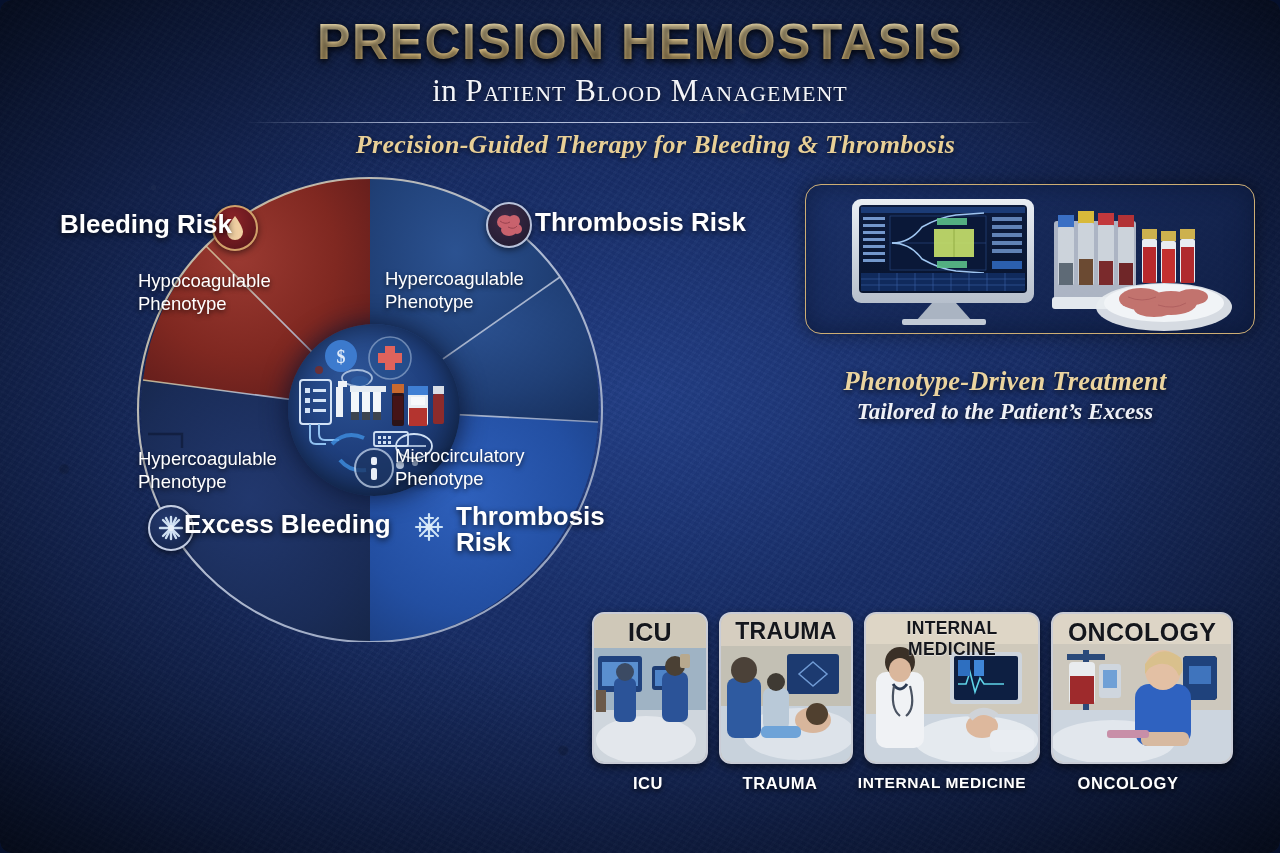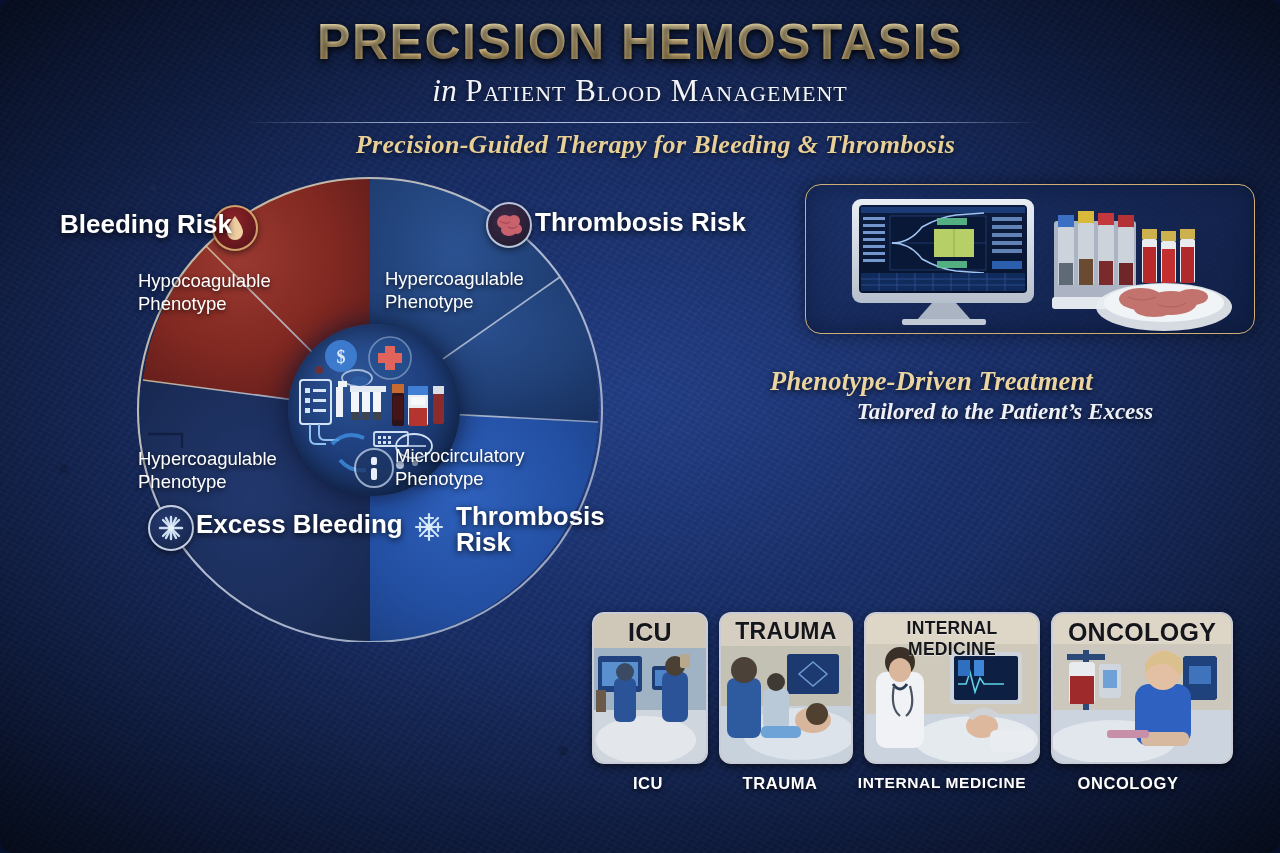--- a/index.html
+++ b/index.html
@@ -52,21 +52,21 @@
     -webkit-text-fill-color:transparent;
     text-shadow:0 2px 5px rgba(0,0,0,.55);
     filter:drop-shadow(0 2px 4px rgba(0,0,0,.6));
   }
   .t-sub{
     margin-top:2px;font-size:31px;line-height:38px;color:#f3f4f8;
     font-family:"Liberation Serif", serif;
     text-shadow:0 2px 5px rgba(0,0,0,.6);
     letter-spacing:.4px;
   }
-  .t-sub .ital{font-style:italic;font-weight:400;margin-top:24px;}
+  .t-sub .ital{font-weight:400;margin-top:24px;}
   .t-sub .caps{font-variant:small-caps;font-weight:400;letter-spacing:1px;}
   .rule{
     position:absolute;left:245px;width:795px;top:122px;height:1px;z-index:3;
     background:linear-gradient(90deg,rgba(200,210,235,0) 0%,rgba(206,216,240,.72) 18%,rgba(215,224,246,.85) 50%,rgba(206,216,240,.72) 82%,rgba(200,210,235,0) 100%);
   }
   .t-tag{
     position:absolute;left:0;right:0;top:130px;text-align:center;z-index:3;
     font-family:"Liberation Serif", serif;font-style:italic;font-weight:700;
     font-size:26px;color:#e8cf96;letter-spacing:.3px;
     text-shadow:0 2px 5px rgba(0,0,0,.6);
@@ -106,34 +106,34 @@
     text-shadow:0 2px 6px rgba(0,0,0,.8);white-space:nowrap;
     font-family:"Liberation Sans", sans-serif;
   }
   .badge-text.two{white-space:normal;width:190px;}
 
   #bd-bleed{left:92px;top:33px;width:42px;height:42px;background:radial-gradient(circle at 40% 33%,#8e2529 0%,#6d1a20 55%,#4d1118 100%);border:2px solid #cfa06a;}
   #tx-bleed{left:-60px;top:40px;}
   #bd-thromb{left:366px;top:30px;width:42px;height:42px;background:radial-gradient(circle at 42% 34%,#3b2a45 0%,#2a2038 60%,#1d1728 100%);border:2px solid #b9c3da;}
   #tx-thromb{left:415px;top:38px;}
   #bd-excess{left:28px;top:333px;width:42px;height:42px;background:radial-gradient(circle at 40% 32%,#24396e 0%,#1a2c57 62%,#142244 100%);border:2px solid #c3cde2;}
-  #tx-excess{left:76px;top:340px;text-align:right;}
+  #tx-excess{left:64px;top:340px;text-align:right;}
   #bd-micro{left:290px;top:336px;width:38px;height:38px;background:transparent;border:none;box-shadow:none;}
   #tx-micro{left:336px;top:331px;width:185px;white-space:normal;line-height:26px;}
 
   
   #lab{
     left:805px;top:184px;width:448px;height:148px;
     border:1.6px solid #cdae74;border-radius:16px;
     box-shadow:0 0 18px rgba(0,0,0,.45), inset 0 0 26px rgba(8,18,45,.55);
     overflow:hidden;
     background:linear-gradient(165deg, rgba(28,50,104,.55) 0%, rgba(16,31,70,.75) 100%);
   }
   #pheno-title{
-    left:770px;top:366px;width:470px;text-align:left;
+    left:770px;top:366px;width:470px;text-align:center;
     font-family:"Liberation Serif", serif;font-style:italic;font-weight:700;
     font-size:26.5px;color:#ebd49f;letter-spacing:.2px;
     text-shadow:0 2px 6px rgba(0,0,0,.75);
   }
   #pheno-sub{
     left:770px;top:399px;width:470px;text-align:center;
     font-family:"Liberation Serif", serif;font-style:italic;font-weight:700;
     font-size:23px;color:#eef0f6;
     text-shadow:0 2px 6px rgba(0,0,0,.75);
   }

